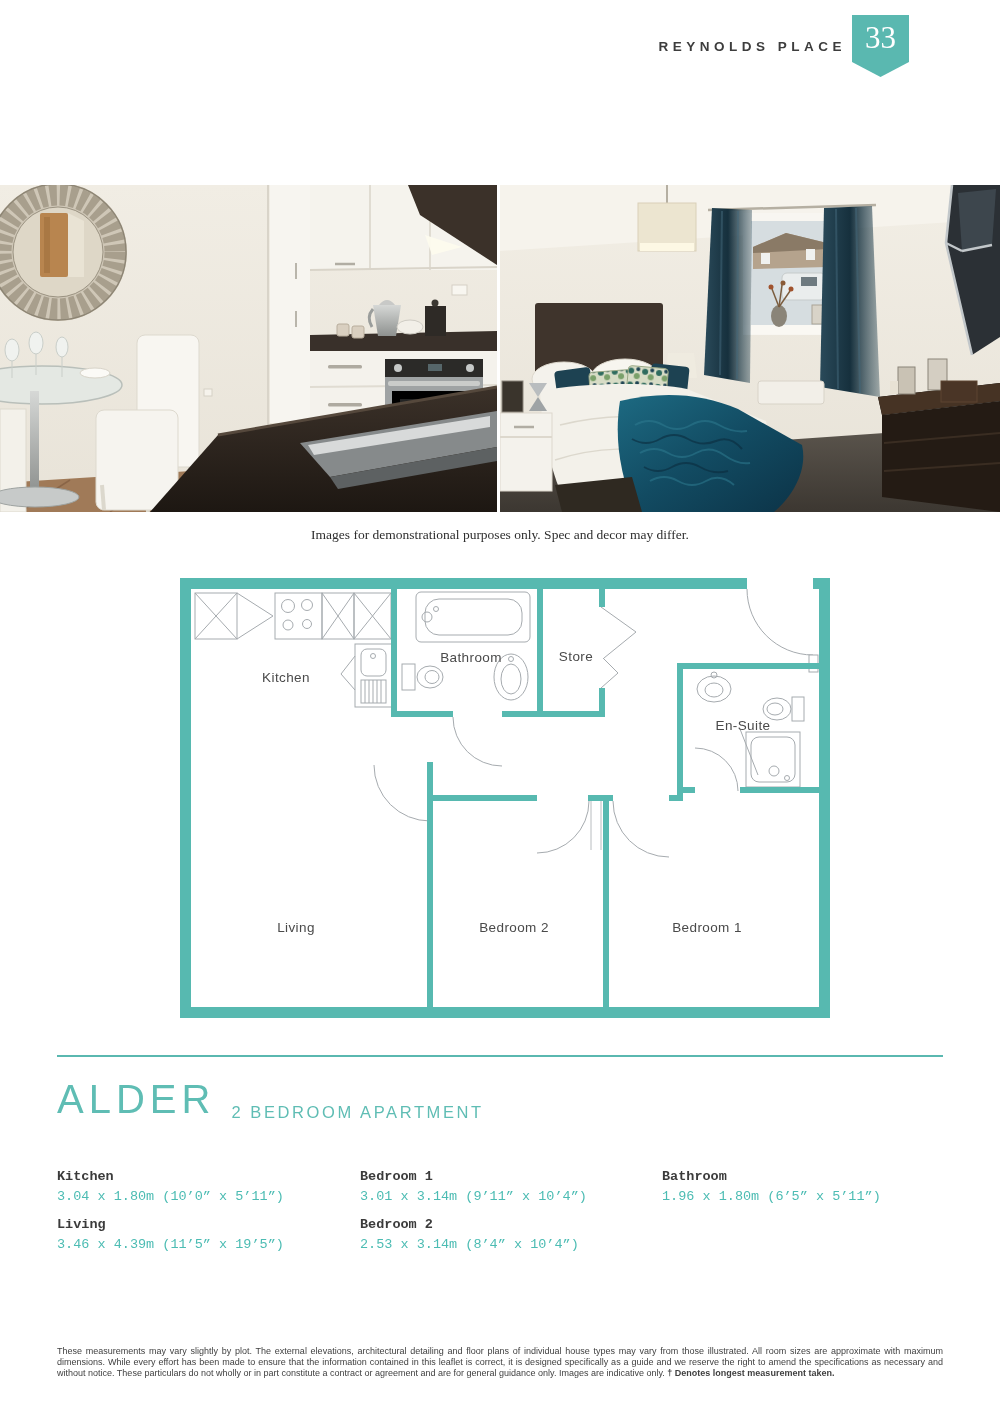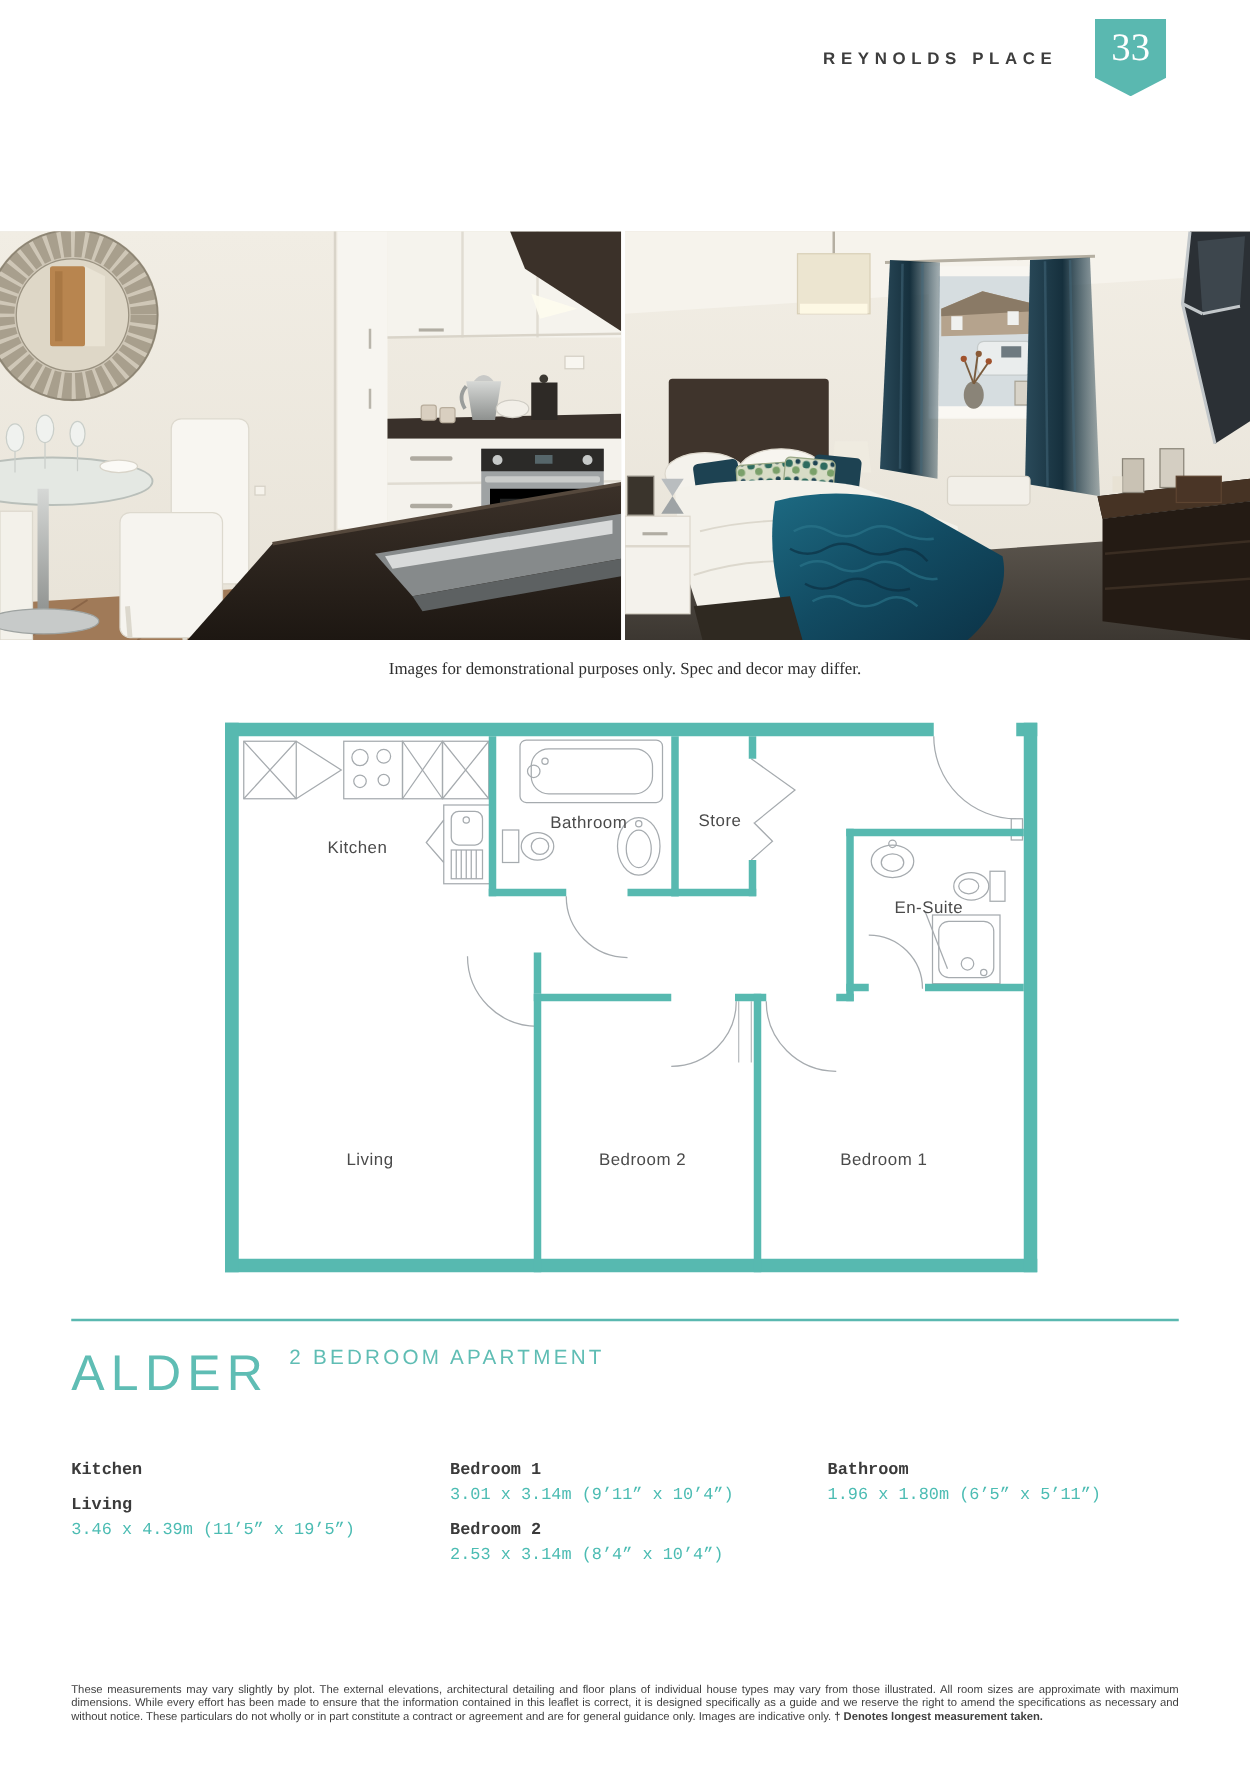--- a/index.html
+++ b/index.html
@@ -6,40 +6,40 @@
   #page{
     position:relative;width:1000px;height:1414px;margin:15px auto;background:#ffffff;
     font-family:"Liberation Sans",sans-serif;overflow:hidden;
   }
   
   .dev-name{
     position:absolute;top:24px;right:154px;font-size:13.5px;letter-spacing:4.5px;
     color:#3d3d3d;font-weight:600;
   }
   .page-badge{
-    position:absolute;top:0;left:876px;width:57px;height:62px;background:#5ab8b0;
+    position:absolute;top:0;left:852px;width:57px;height:62px;background:#5ab8b0;
     clip-path:polygon(0 0,100% 0,100% 76%,50% 100%,0 76%);
     color:#ffffff;text-align:center;font-family:"Liberation Serif",serif;
     font-size:31px;line-height:46px;
   }
   
   .photo-strip{position:absolute;top:170px;left:0;width:1000px;height:327px;display:flex;gap:3px;}
   .photo{height:327px;overflow:hidden;background:#ece8df;}
   .photo.left{width:497px;}
   .photo.right{width:500px;}
   .caption{
     position:absolute;top:512px;left:0;width:1000px;text-align:center;
     font-family:"Liberation Serif",serif;font-size:13.5px;color:#2e2e2e;
   }
   
   .plan{position:absolute;top:563px;left:180px;width:650px;height:440px;}
   .plan text{font-family:"Liberation Sans",sans-serif;font-size:13.5px;fill:#4a4a4a;letter-spacing:0.4px;}
   
   .divider{position:absolute;top:1040px;left:57px;width:886px;height:2px;background:#5ab8b0;}
-  .plot-title{position:absolute;top:1062px;left:57px;display:flex;align-items:flex-start;color:#5fbdb4;}
+  .plot-title{position:absolute;top:1062px;left:57px;display:flex;align-items:flex-end;color:#5fbdb4;}
   .plot-name{font-size:40px;letter-spacing:5px;font-weight:400;}
   .plot-sub{font-size:16.5px;letter-spacing:2.6px;font-weight:500;margin-left:16px;}
   
   .dim-col{position:absolute;top:1152px;width:300px;}
   .dim-col.c1{left:57px;}
   .dim-col.c2{left:360px;}
   .dim-col.c3{left:662px;}
   .dim-entry{margin-bottom:8px;}
   .dim-room{font-family:"Liberation Mono",monospace;font-size:13.5px;line-height:20px;color:#3b3b3b;font-weight:700;}
   .dim-size{font-family:"Liberation Mono",monospace;font-size:13.5px;line-height:20px;color:#4cbcb3;}
@@ -409,20 +409,21 @@
 
   <div class="divider"></div>
   <div class="plot-title">
     <span class="plot-name">ALDER</span>
     <span class="plot-sub">2 BEDROOM APARTMENT</span>
   </div>
 
   <div class="dim-col c1">
     <div class="dim-entry">
       <div class="dim-room">Kitchen</div>
+      <div class="dim-size">3.04 x 1.80m (10’0” x 5’11”)</div>
     </div>
     <div class="dim-entry">
       <div class="dim-room">Living</div>
       <div class="dim-size">3.46 x 4.39m (11’5” x 19’5”)</div>
     </div>
   </div>
   <div class="dim-col c2">
     <div class="dim-entry">
       <div class="dim-room">Bedroom 1</div>
       <div class="dim-size">3.01 x 3.14m (9’11” x 10’4”)</div>

